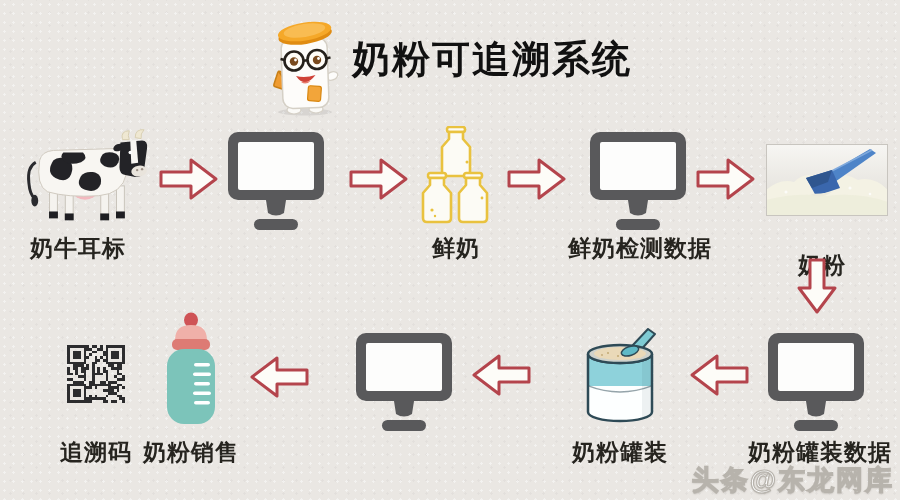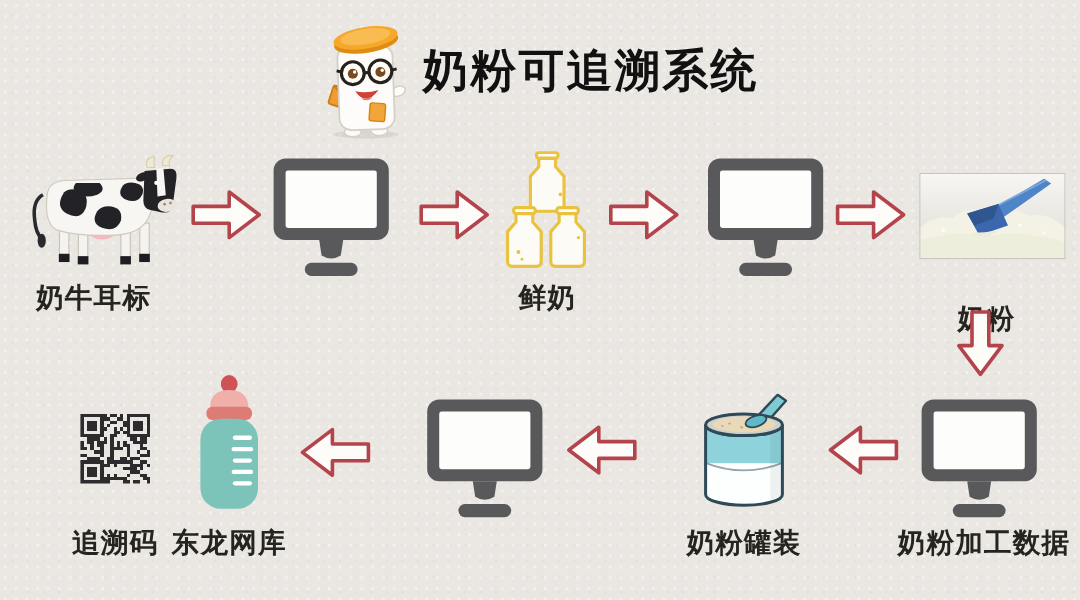--- a/index.html
+++ b/index.html
@@ -156,20 +156,21 @@
   <svg class="abs blockarrow" style="left:506px;top:156px" width="62" height="46" viewBox="0 0 62 46">
     <path d="M3,16 L33,16 L33,4 L58,23 L33,42 L33,30 L3,30 Z"></path>
   </svg>
 
   <svg class="abs" style="left:588px;top:130px" width="100" height="103" viewBox="0 0 100 103">
     <rect class="mframe" x="2" y="2" width="96" height="68" rx="10"></rect>
     <rect class="mscreen" x="12" y="12" width="76" height="48" rx="2"></rect>
     <path class="mframe" d="M40,70 h20 l-2,13 q-8,5 -16,0 z"></path>
     <rect class="mframe" x="28" y="89" width="44" height="11" rx="5.5"></rect>
   </svg>
+  <div class="label" style="left:640px;top:233px">鲜奶检测数据</div>
 
   <svg class="abs blockarrow" style="left:695px;top:156px" width="62" height="46" viewBox="0 0 62 46">
     <path d="M3,16 L33,16 L33,4 L58,23 L33,42 L33,30 L3,30 Z"></path>
   </svg>
 
   <svg class="abs" style="left:766px;top:144px" width="122" height="72" viewBox="0 0 122 72">
     <defs>
       <linearGradient id="pg" x1="0" y1="0" x2="0" y2="1">
         <stop offset="0" stop-color="#f7f6f3"></stop>
           <stop offset="1" stop-color="#dedbd4"></stop>
@@ -196,21 +197,21 @@
   <svg class="abs blockarrow" style="left:796px;top:257px" width="42" height="58" viewBox="0 0 42 58">
     <path d="M14,3 L28,3 L28,31 L39,31 L21,55 L3,31 L14,31 Z"></path>
   </svg>
 
   <svg class="abs" style="left:766px;top:331px" width="100" height="103" viewBox="0 0 100 103">
     <rect class="mframe" x="2" y="2" width="96" height="68" rx="10"></rect>
     <rect class="mscreen" x="12" y="12" width="76" height="48" rx="2"></rect>
     <path class="mframe" d="M40,70 h20 l-2,13 q-8,5 -16,0 z"></path>
     <rect class="mframe" x="28" y="89" width="44" height="11" rx="5.5"></rect>
   </svg>
-  <div class="label" style="left:820px;top:437px">奶粉加工数据</div>
+  <div class="label" style="left:820px;top:437px">奶粉罐装数据</div>
 
   <svg class="abs blockarrow" style="left:688px;top:352px" width="62" height="46" viewBox="0 0 62 46">
     <path d="M59,16 L29,16 L29,4 L4,23 L29,42 L29,30 L59,30 Z"></path>
   </svg>
 
   <svg class="abs" style="left:578px;top:328px" width="84" height="98" viewBox="0 0 84 98">
     <defs>
       <clipPath id="canclip">
         <path d="M10,26 C10,31 24,35 42,35 C60,35 74,31 74,26 L74,84 C74,89 60,93 42,93 C24,93 10,89 10,84 Z"></path>
       </clipPath>
@@ -256,21 +257,21 @@
     <rect x="12" y="29" width="38" height="11" rx="5" fill="var(--baby-bottle-pink,#dd7b74)"></rect>
     <rect x="7" y="39" width="48" height="75" rx="17" fill="var(--baby-bottle-teal,#7cc4ba)"></rect>
     <g fill="#ffffff">
       <rect x="34" y="53" width="16" height="3.6" rx="1.8"></rect>
       <rect x="33" y="62.5" width="18" height="3.6" rx="1.8"></rect>
       <rect x="34" y="72" width="16" height="3.6" rx="1.8"></rect>
       <rect x="33" y="81.5" width="18" height="3.6" rx="1.8"></rect>
       <rect x="34" y="91" width="16" height="3.6" rx="1.8"></rect>
     </g>
   </svg>
-  <div class="label" style="left:191px;top:437px">东龙网库</div>
+  <div class="label" style="left:191px;top:437px">奶粉销售</div>
 
   <svg class="abs qr-svg" style="left:67px;top:345px" width="58" height="58" viewBox="0 0 21 21">
     <g fill="var(--qr-dark,#2c2c2e)">
       <g>
         <path fill-rule="evenodd" d="M0,0 h7 v7 h-7 z M1,1 v5 h5 v-5 z"></path>
           <rect x="2" y="2" width="3" height="3"></rect>
       </g>
       <g transform="translate(14,0)">
         <path fill-rule="evenodd" d="M0,0 h7 v7 h-7 z M1,1 v5 h5 v-5 z"></path>
           <rect x="2" y="2" width="3" height="3"></rect>
@@ -415,14 +416,15 @@
           <rect x="13" y="20" width="1" height="1"></rect>
           <rect x="14" y="20" width="1" height="1"></rect>
           <rect x="16" y="20" width="1" height="1"></rect>
           <rect x="17" y="20" width="1" height="1"></rect>
           <rect x="20" y="20" width="1" height="1"></rect>
         </g>
     </g>
   </svg>
   <div class="label" style="left:96px;top:437px">追溯码</div>
 
+  <div class="watermark">头条@东龙网库</div>
 
 </div>
 
 </body></html>

